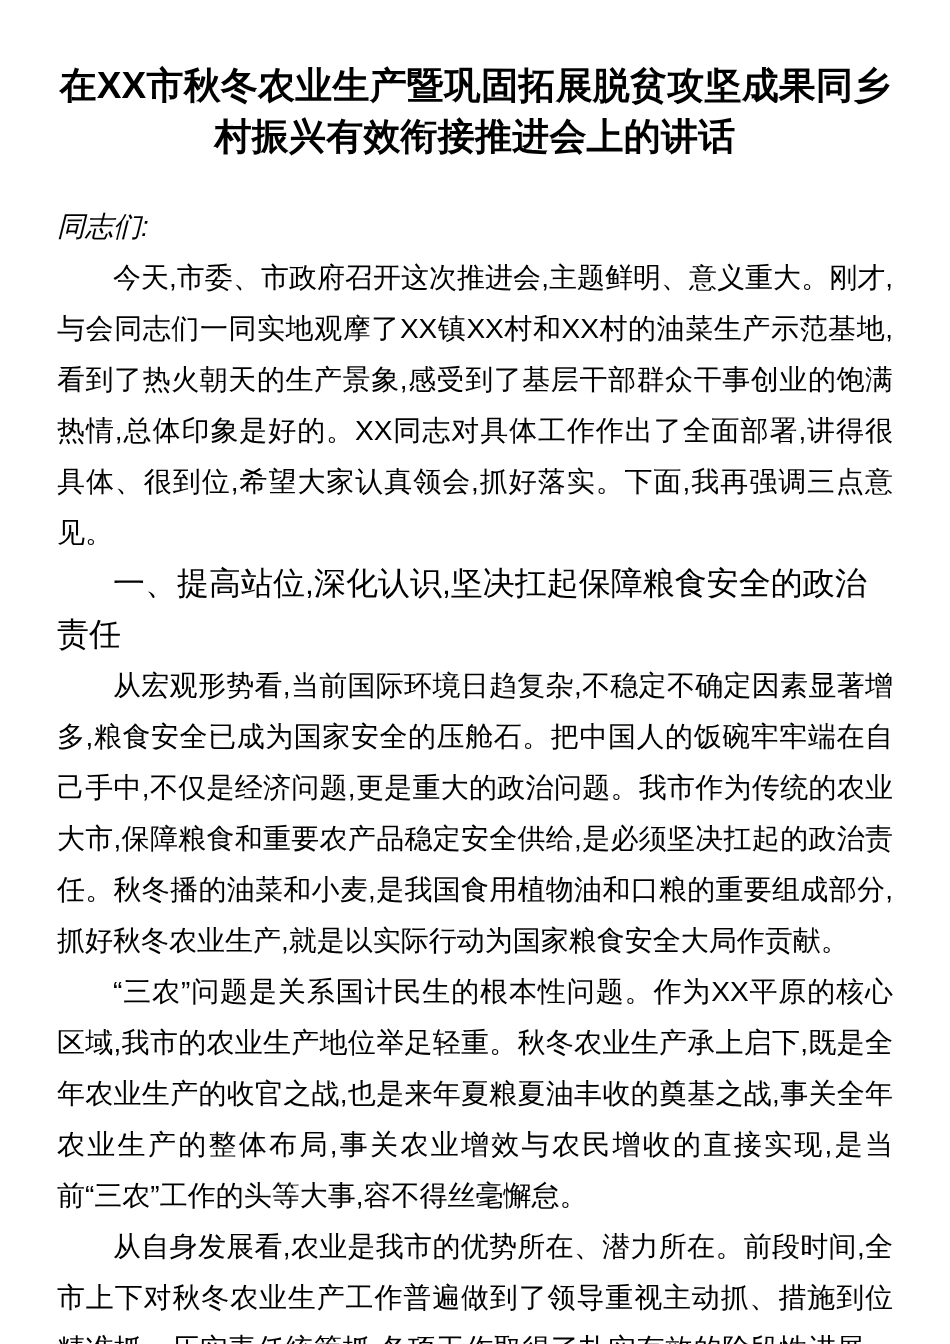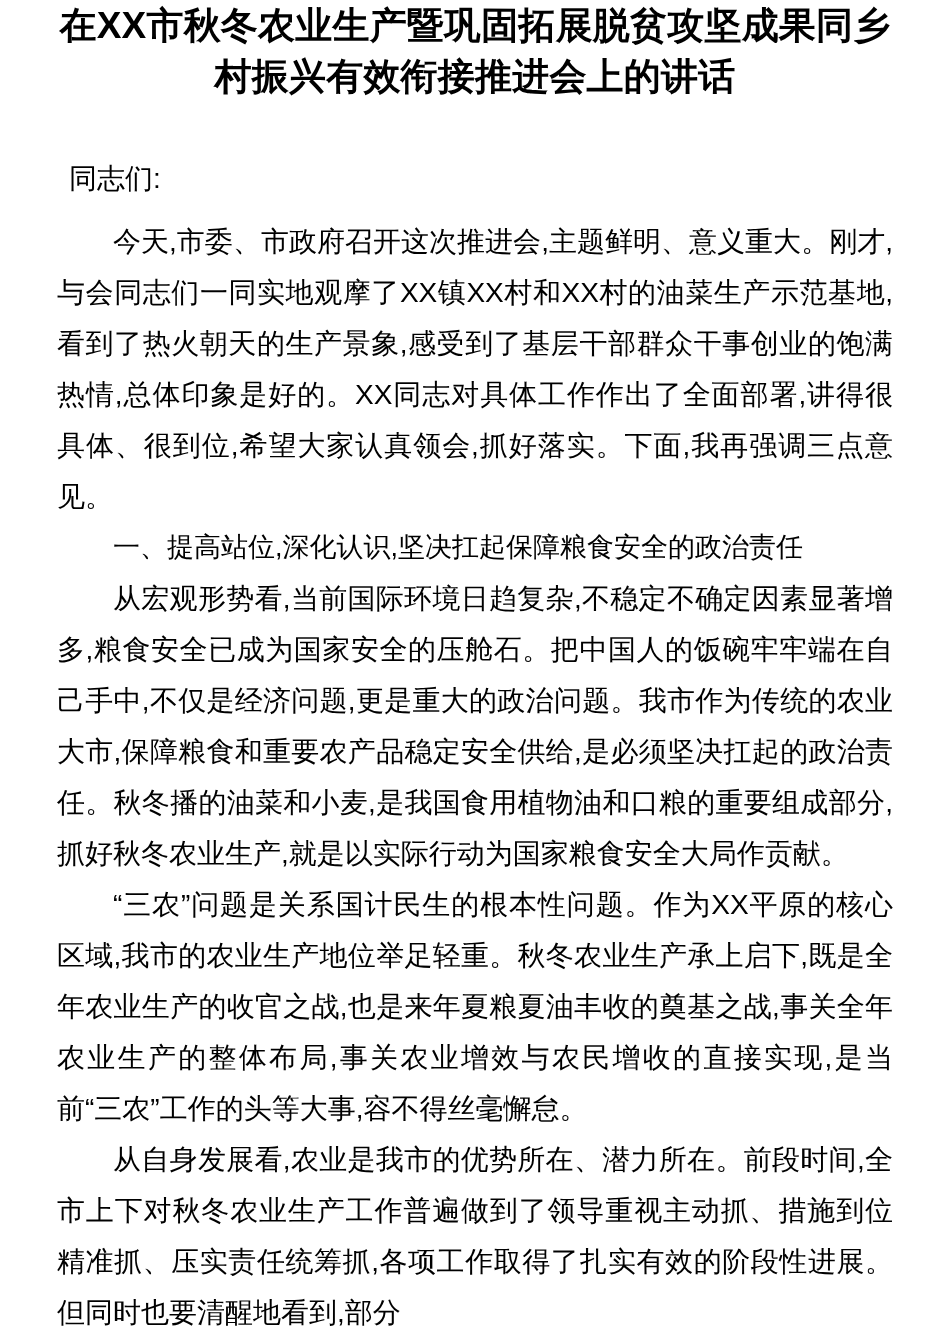--- a/index.html
+++ b/index.html
@@ -26,42 +26,44 @@
     top: 0;
     width: 836px;
   }
   .doc-title {
     font-size: 37px;
     font-weight: bold;
     line-height: 51px;
     text-align: center;
     letter-spacing: 0.2px;
     margin: 0;
+    padding-top: 60px;
     word-break: break-all;
   }
   .salutation {
     font-size: 28px;
     line-height: 51px;
-    margin: 12px;
+    margin: 0;
     padding-top: 39px;
     text-align: justify;
     text-justify: inter-ideograph;
     word-break: break-all;
+    font-style: italic;
   }
   .para {
     font-size: 28px;
     line-height: 51px;
     margin: 0;
     text-indent: 56px;
     text-align: justify;
     text-justify: inter-ideograph;
     word-break: break-all;
   }
   .heading {
-    font-size: 27px;
+    font-size: 32px;
     line-height: 51px;
     margin: 0;
     text-indent: 56px;
     text-align: left;
     word-break: break-all;
   }
 </style>
 </head>
 <body>
 

